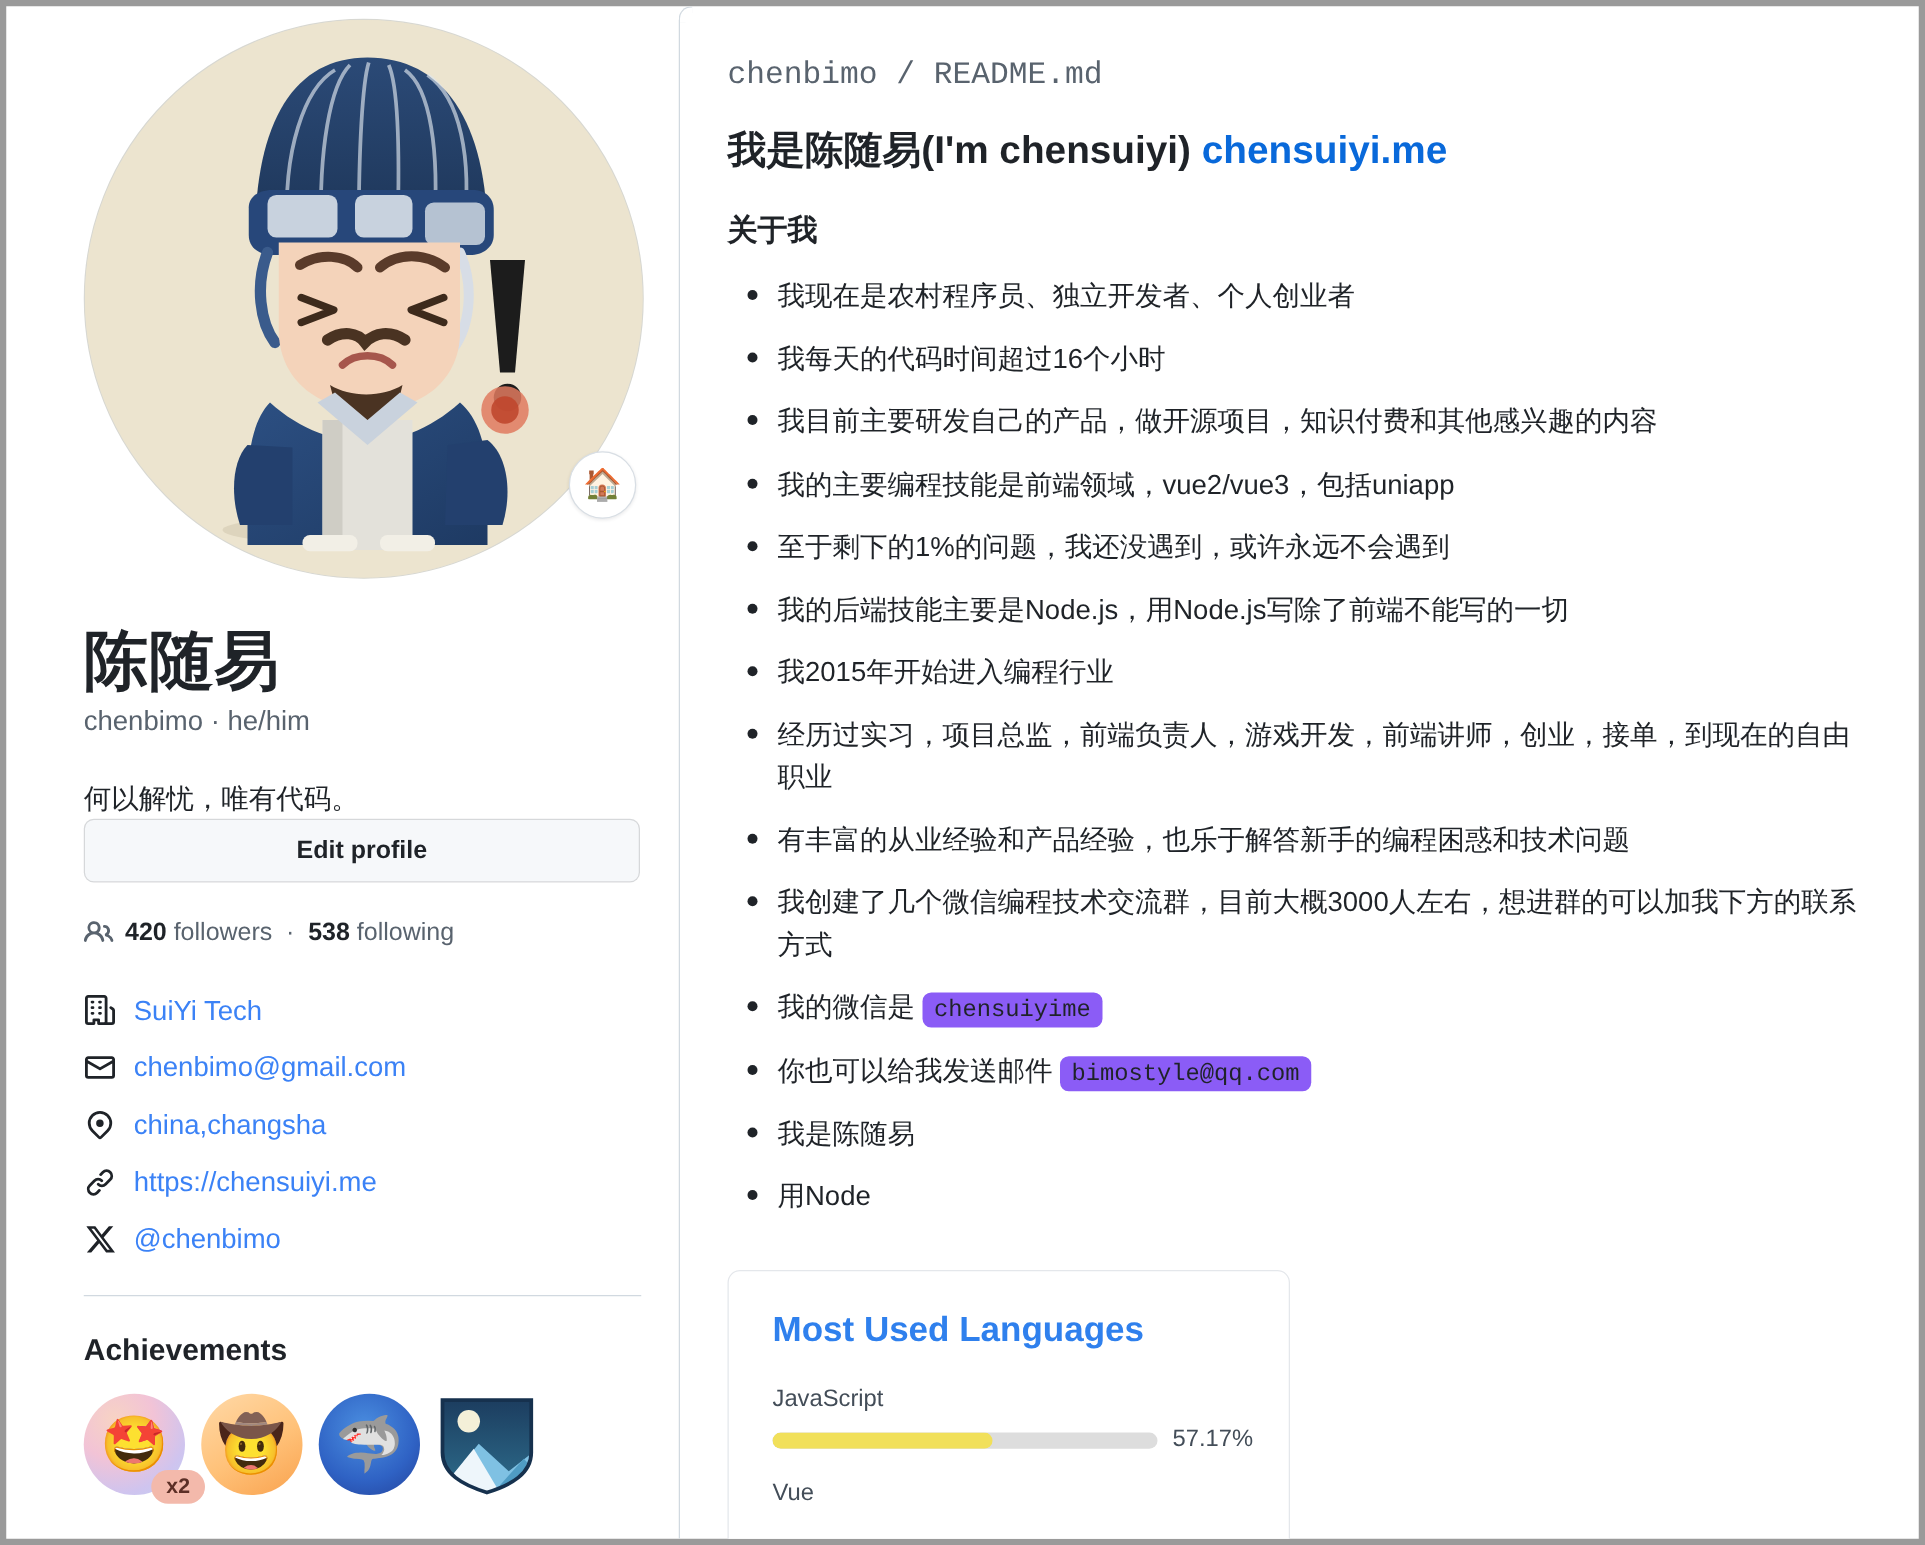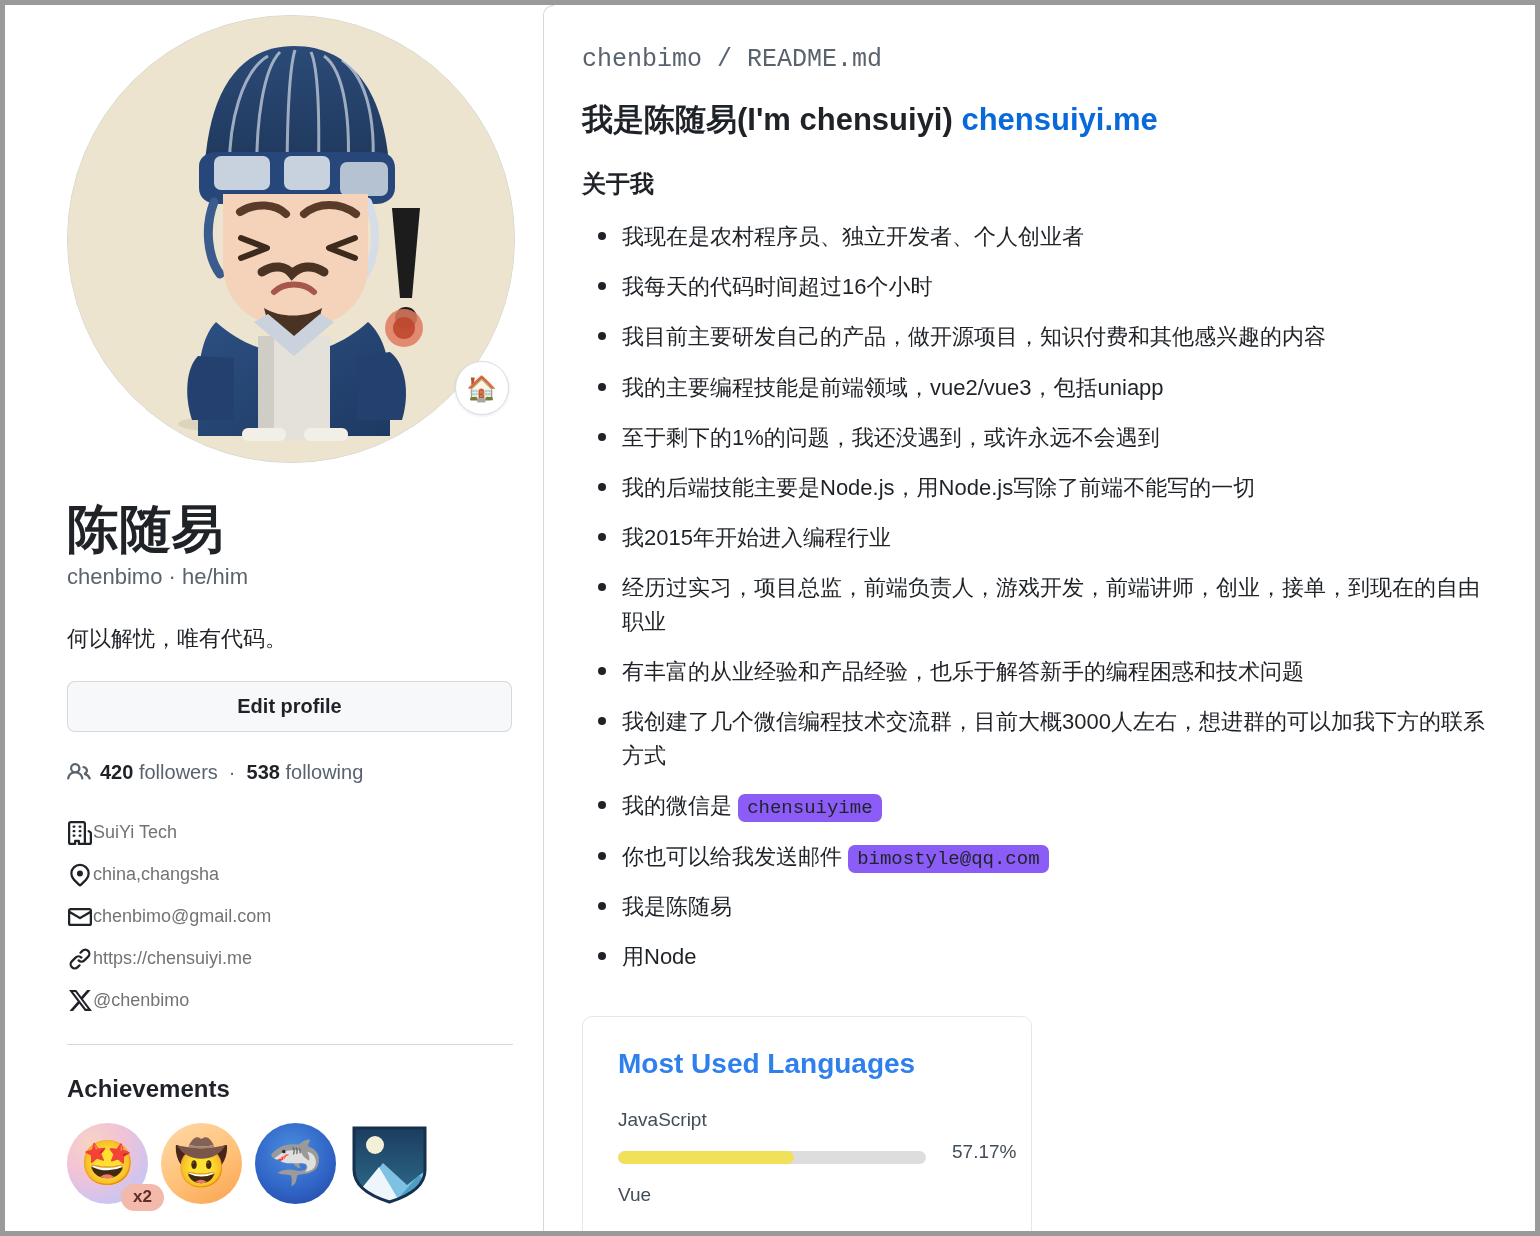--- a/index.html
+++ b/index.html
@@ -70,21 +70,20 @@
   .bio {
     font-size: 22px;
     color: #1f2328;
     line-height: 1.5;
     margin: 30px 0 0 0;
   }
 
   .edit-btn {
     display: block;
     width: 445px;
-    margin-top: 26px;
     padding: 13px 16px;
     font-size: 20px;
     font-weight: 600;
     color: #1f2328;
     background: #f6f8fa;
     border: 1px solid rgba(31,35,40,0.15);
     border-radius: 8px;
     text-align: center;
     cursor: pointer;
     font-family: inherit;
@@ -100,23 +99,23 @@
     line-height: 1.4;
   }
   .followers .num { color: #1f2328; font-weight: 600; }
   .followers .sep { color: #59636e; margin: 0 2px; }
   .followers .icon { display: inline-flex; width: 24px; height: 24px; color: #59636e; }
 
   .meta-list { margin-top: 26px; }
   .meta-row {
     display: flex;
     align-items: center;
-    gap: 0;
-    font-size: 18px;
-    color: #737373;
+    gap: 14px;
+    font-size: 22px;
+    color: #3b82f6;
     line-height: 1.35;
     padding: 8px 0;
   }
   .meta-row .icon {
     width: 26px; height: 26px;
     flex: 0 0 26px;
     display: inline-flex;
     align-items: center; justify-content: center;
     color: #1f2328;
   }
@@ -268,22 +267,22 @@
   }
   .lang-item { margin-bottom: 4px; }
   .lang-name {
     font-size: 19px;
     color: #434d58;
     line-height: 1.35;
     margin-bottom: 8px;
   }
   .lang-bar-row {
     display: flex;
-    align-items: flex-end;
-    gap: 26px;
+    align-items: center;
+    gap: 12px;
     margin-bottom: 18px;
   }
   .lang-track {
     width: 308px;
     height: 13px;
     background: #ddd;
     border-radius: 7px;
     overflow: hidden;
     flex: 0 0 308px;
   }
@@ -409,33 +408,33 @@
           <svg viewBox="0 0 16 16" width="24" height="24" fill="currentColor" aria-hidden="true">
             <path d="M1.75 16A1.75 1.75 0 0 1 0 14.25V1.75C0 .784.784 0 1.75 0h8.5C11.216 0 12 .784 12 1.75v12.5c0 .085-.006.168-.018.25h2.268a.25.25 0 0 0 .25-.25V8.285a.25.25 0 0 0-.111-.208l-1.055-.703a.749.749 0 1 1 .832-1.248l1.055.703c.487.325.779.871.779 1.456v5.965A1.75 1.75 0 0 1 14.25 16h-3.5a.766.766 0 0 1-.197-.026c-.099.017-.2.026-.303.026h-3a.75.75 0 0 1-.75-.75V14h-1v1.25a.75.75 0 0 1-.75.75Zm-.25-1.75c0 .138.112.25.25.25H4v-1.25a.75.75 0 0 1 .75-.75h2.5a.75.75 0 0 1 .75.75v1.25h2.25a.25.25 0 0 0 .25-.25V1.75a.25.25 0 0 0-.25-.25h-8.5a.25.25 0 0 0-.25.25ZM3.75 6h.5a.75.75 0 0 1 0 1.5h-.5a.75.75 0 0 1 0-1.5ZM3 3.75A.75.75 0 0 1 3.75 3h.5a.75.75 0 0 1 0 1.5h-.5A.75.75 0 0 1 3 3.75Zm4 3A.75.75 0 0 1 7.75 6h.5a.75.75 0 0 1 0 1.5h-.5A.75.75 0 0 1 7 6.75ZM7.75 3h.5a.75.75 0 0 1 0 1.5h-.5a.75.75 0 0 1 0-1.5ZM3 9.75A.75.75 0 0 1 3.75 9h.5a.75.75 0 0 1 0 1.5h-.5A.75.75 0 0 1 3 9.75ZM7.75 9h.5a.75.75 0 0 1 0 1.5h-.5a.75.75 0 0 1 0-1.5Z"></path>
           </svg>
         </span>
         <span>SuiYi Tech</span>
       </div>
 
       <div class="meta-row">
         <span class="icon">
           <svg viewBox="0 0 16 16" width="24" height="24" fill="currentColor" aria-hidden="true">
+            <path d="M1.75 2h12.5c.966 0 1.75.784 1.75 1.75v8.5A1.75 1.75 0 0 1 14.25 14H1.75A1.75 1.75 0 0 1 0 12.25v-8.5C0 2.784.784 2 1.75 2ZM1.5 12.251c0 .138.112.25.25.25h12.5a.25.25 0 0 0 .25-.25V5.809L8.38 9.397a.75.75 0 0 1-.76 0L1.5 5.809Zm13-8.181v-.32a.25.25 0 0 0-.25-.25H1.75a.25.25 0 0 0-.25.25v.32L8 7.88Z"></path>
+          </svg>
+        </span>
+        <span>chenbimo@gmail.com</span>
+      </div>
+
+      <div class="meta-row">
+        <span class="icon">
+          <svg viewBox="0 0 16 16" width="24" height="24" fill="currentColor" aria-hidden="true">
             <path d="m12.596 11.596-3.535 3.536a1.5 1.5 0 0 1-2.122 0l-3.535-3.536a6.5 6.5 0 1 1 9.192-9.193 6.5 6.5 0 0 1 0 9.193Zm-1.06-8.132v-.001a5 5 0 1 0-7.072 7.072L8 14.07l3.536-3.534a5 5 0 0 0 0-7.072ZM8 9a2 2 0 1 1-.001-3.999A2 2 0 0 1 8 9Z"></path>
           </svg>
         </span>
         <span>china,changsha</span>
-      </div>
-
-      <div class="meta-row">
-        <span class="icon">
-          <svg viewBox="0 0 16 16" width="24" height="24" fill="currentColor" aria-hidden="true">
-            <path d="M1.75 2h12.5c.966 0 1.75.784 1.75 1.75v8.5A1.75 1.75 0 0 1 14.25 14H1.75A1.75 1.75 0 0 1 0 12.25v-8.5C0 2.784.784 2 1.75 2ZM1.5 12.251c0 .138.112.25.25.25h12.5a.25.25 0 0 0 .25-.25V5.809L8.38 9.397a.75.75 0 0 1-.76 0L1.5 5.809Zm13-8.181v-.32a.25.25 0 0 0-.25-.25H1.75a.25.25 0 0 0-.25.25v.32L8 7.88Z"></path>
-          </svg>
-        </span>
-        <span>chenbimo@gmail.com</span>
       </div>
 
       <div class="meta-row">
         <span class="icon">
           <svg viewBox="0 0 16 16" width="24" height="24" fill="currentColor" aria-hidden="true">
             <path d="m7.775 3.275 1.25-1.25a3.5 3.5 0 1 1 4.95 4.95l-2.5 2.5a3.5 3.5 0 0 1-4.95 0 .751.751 0 0 1 .018-1.042.751.751 0 0 1 1.042-.018 1.998 1.998 0 0 0 2.83 0l2.5-2.5a2.002 2.002 0 0 0-2.83-2.831l-1.25 1.25a.751.751 0 0 1-1.042-.018.751.751 0 0 1-.018-1.041Zm-4.69 9.64a1.998 1.998 0 0 0 2.83 0l1.25-1.25a.751.751 0 0 1 1.042.018.751.751 0 0 1 .018 1.042l-1.25 1.25a3.5 3.5 0 1 1-4.95-4.95l2.5-2.5a3.5 3.5 0 0 1 4.95 0 .751.751 0 0 1-.018 1.042.751.751 0 0 1-1.042.018 1.998 1.998 0 0 0-2.83 0l-2.5 2.5a1.998 1.998 0 0 0 0 2.83Z"></path>
           </svg>
         </span>
         <span>https://chensuiyi.me</span>
       </div>

